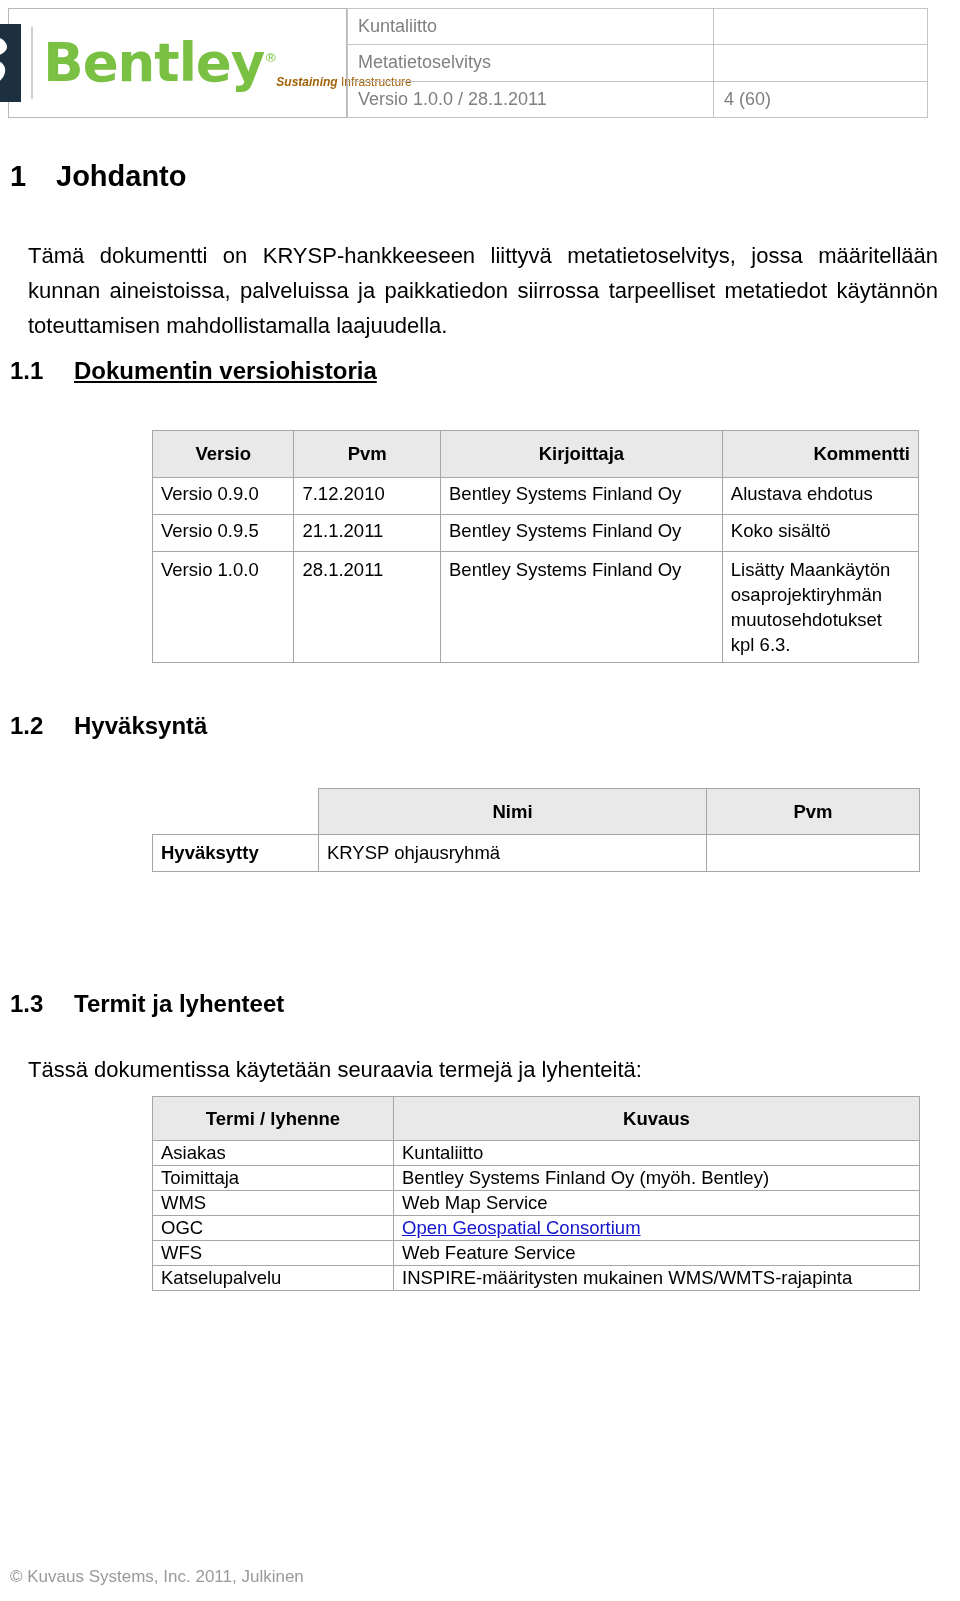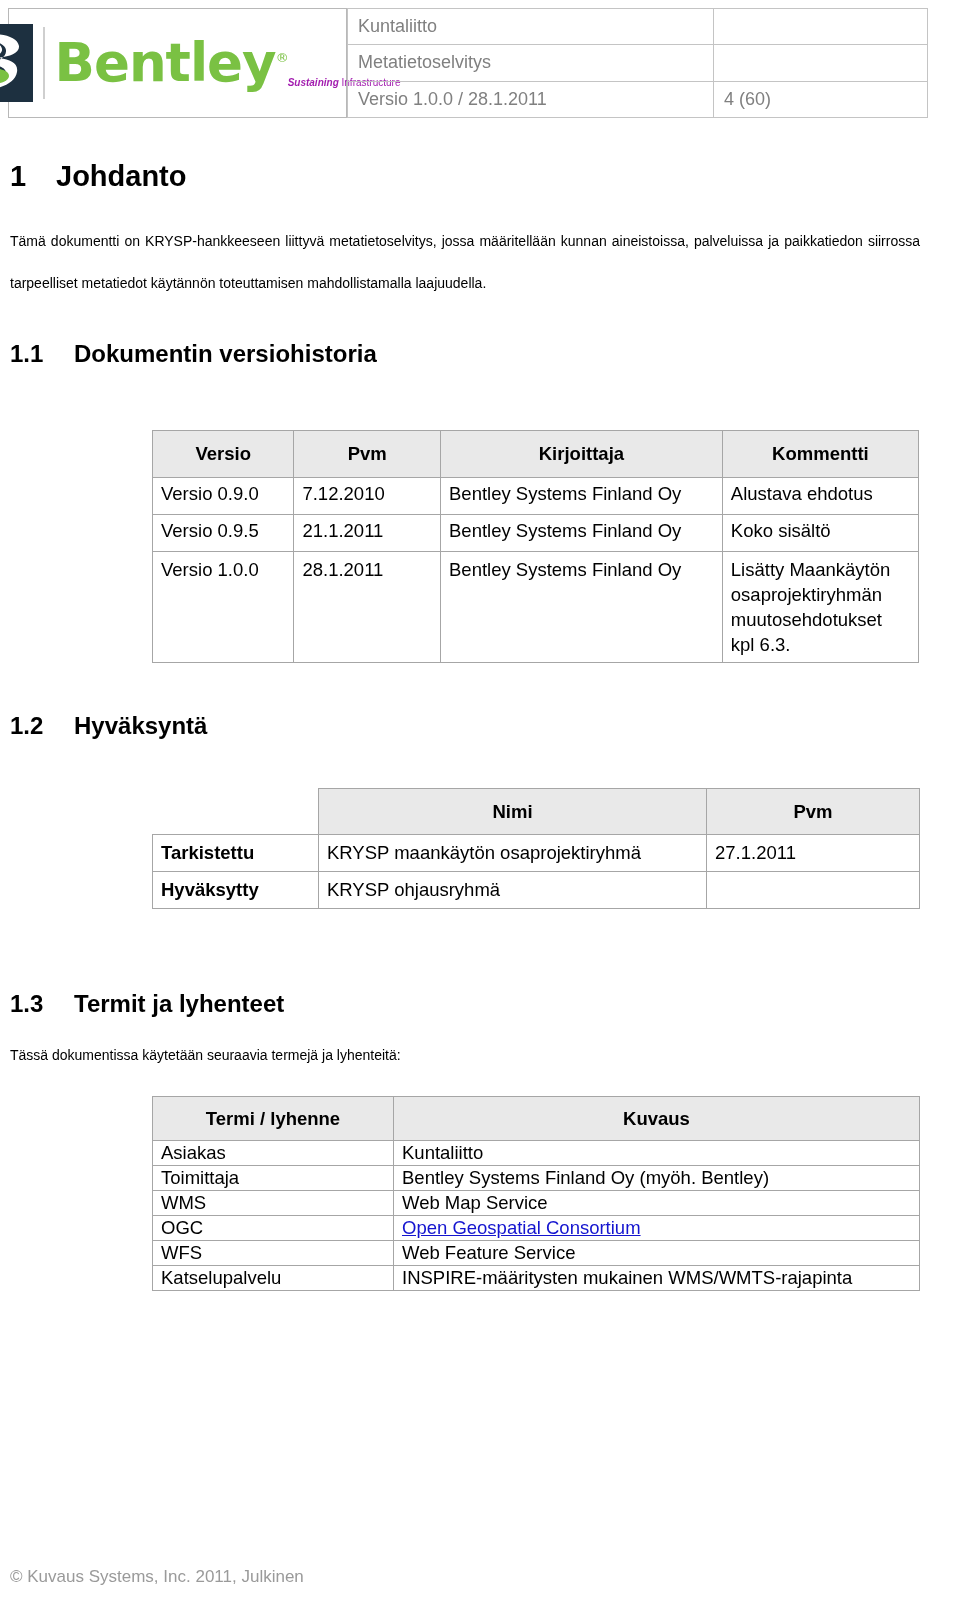--- a/index.html
+++ b/index.html
@@ -68,22 +68,22 @@
     position: relative;
     line-height: 0.95;
   }
   .logo-reg {
     font-size: 13px;
     vertical-align: super;
     color: #7ac143;
     font-weight: normal;
   }
   .logo-tag {
-    font-size: 10px;
-    color: #a21caf;
+    font-size: 12px;
+    color: #a16207;
     margin-top: 3px;
     white-space: nowrap;
     font-family: "Liberation Sans", sans-serif;
   }
   .logo-tag b { font-style: italic; font-weight: bold; }
   .logo-tag span { font-weight: normal; }
 
   .header-table {
     border-collapse: collapse;
     table-layout: fixed;
@@ -122,23 +122,23 @@
   h2.sec {
     position: absolute;
     margin: 0;
     font-size: 24px;
     font-weight: bold;
   }
   h2.sec .num { display: inline-block; width: 64px; }
 
   p.body {
     position: absolute;
-    margin: 0;
-    font-size: 14px;
-    line-height: 42px;
+    margin: 18px;
+    font-size: 22px;
+    line-height: 35px;
     text-align: justify;
   }
   p.body.nojust { text-align: left; }
 
   
   table.dt {
     position: absolute;
     border-collapse: collapse;
     table-layout: fixed;
   }
@@ -156,21 +156,21 @@
     vertical-align: middle;
   }
 
   
   #version-table { left: 152px; top: 430px; width: 767px; }
   #version-table th { height: 47px; }
   #version-table td { height: 37px; }
   #version-table .c1 { width: 137px; }
   #version-table .c2 { width: 142px; }
   #version-table .c3 { width: 273px; }
-  #version-table .c4 { width: 190px; }
+  #version-table .c4 { width: 190px; text-align: right; }
   #version-table td.comment-tall { height: 100px; line-height: 25px; }
 
   
   #approval-table { left: 152px; top: 788px; width: 767px; }
   #approval-table th { height: 46px; }
   #approval-table td { height: 37px; vertical-align: middle; }
   #approval-table .a1 { width: 166px; }
   #approval-table .a2 { width: 388px; }
   #approval-table .a3 { width: 213px; }
   #approval-table .blank-corner {
@@ -240,21 +240,21 @@
 </div>
 
 <div class="page">
 
   <h1 class="sec" style="left:10px; top:160px;">
     <span class="num">1</span><span>Johdanto</span>
   </h1>
 
   <p class="body" style="left:10px; top:220px; width:910px;">Tämä dokumentti on KRYSP-hankkeeseen liittyvä metatietoselvitys, jossa määritellään kunnan aineistoissa, palveluissa ja paikkatiedon siirrossa tarpeelliset metatiedot käytännön toteuttamisen mahdollistamalla laajuudella.</p>
 
-  <h2 class="sec" style="left:10px; top:340px;">
+  <h2 class="sec" style="left:10px; top:357px;text-decoration:underline;">
     <span class="num">1.1</span><span>Dokumentin versiohistoria</span>
   </h2>
 
   <table class="dt" id="version-table">
     <tbody>
         <tr>
       <th class="c1">Versio</th>
       <th class="c2">Pvm</th>
       <th class="c3">Kirjoittaja</th>
       <th class="c4">Kommentti</th>
@@ -285,25 +285,20 @@
   </h2>
 
   <table class="dt" id="approval-table">
     <tbody>
         <tr>
       <th class="a1 blank-corner"></th>
       <th class="a2">Nimi</th>
       <th class="a3">Pvm</th>
     </tr>
     <tr>
-      <td class="rowlabel">Tarkistettu</td>
-      <td>KRYSP maankäytön osaprojektiryhmä</td>
-      <td>27.1.2011</td>
-    </tr>
-    <tr>
       <td class="rowlabel">Hyväksytty</td>
       <td>KRYSP ohjausryhmä</td>
       <td></td>
     </tr>
   </tbody>
     </table>
 
   <h2 class="sec" style="left:10px; top:990px;">
     <span class="num">1.3</span><span>Termit ja lyhenteet</span>
   </h2>

